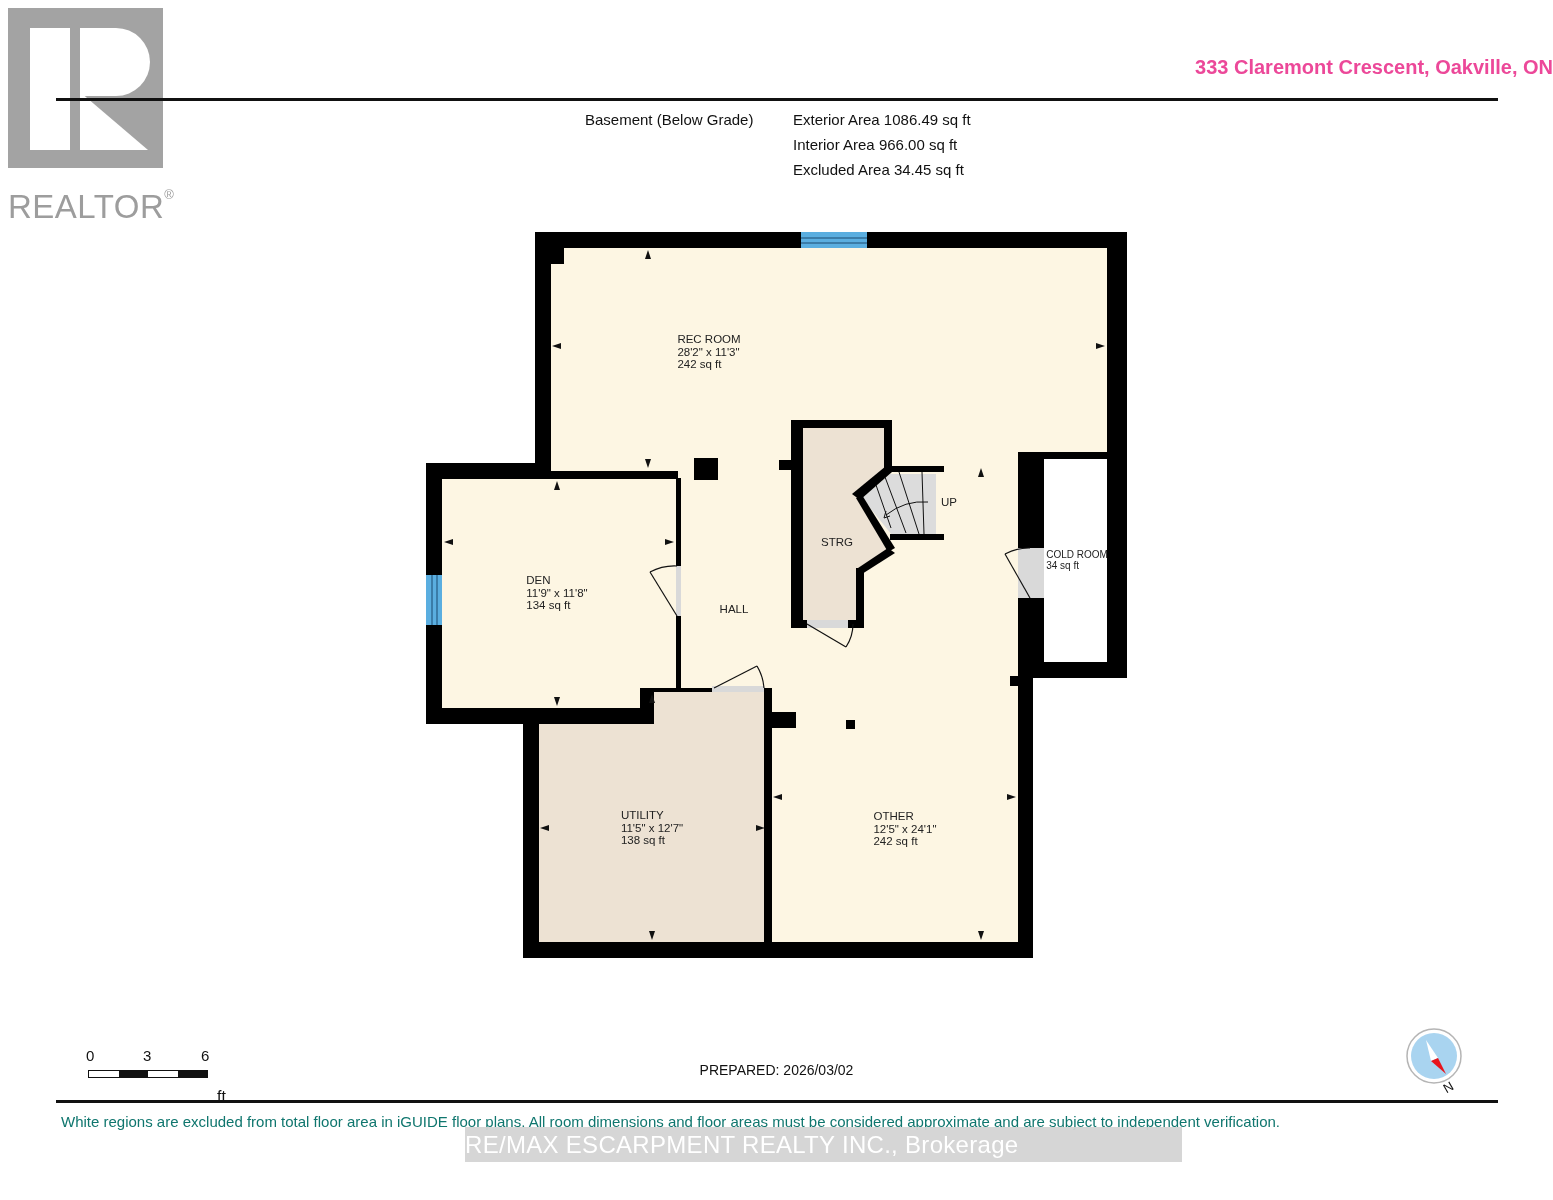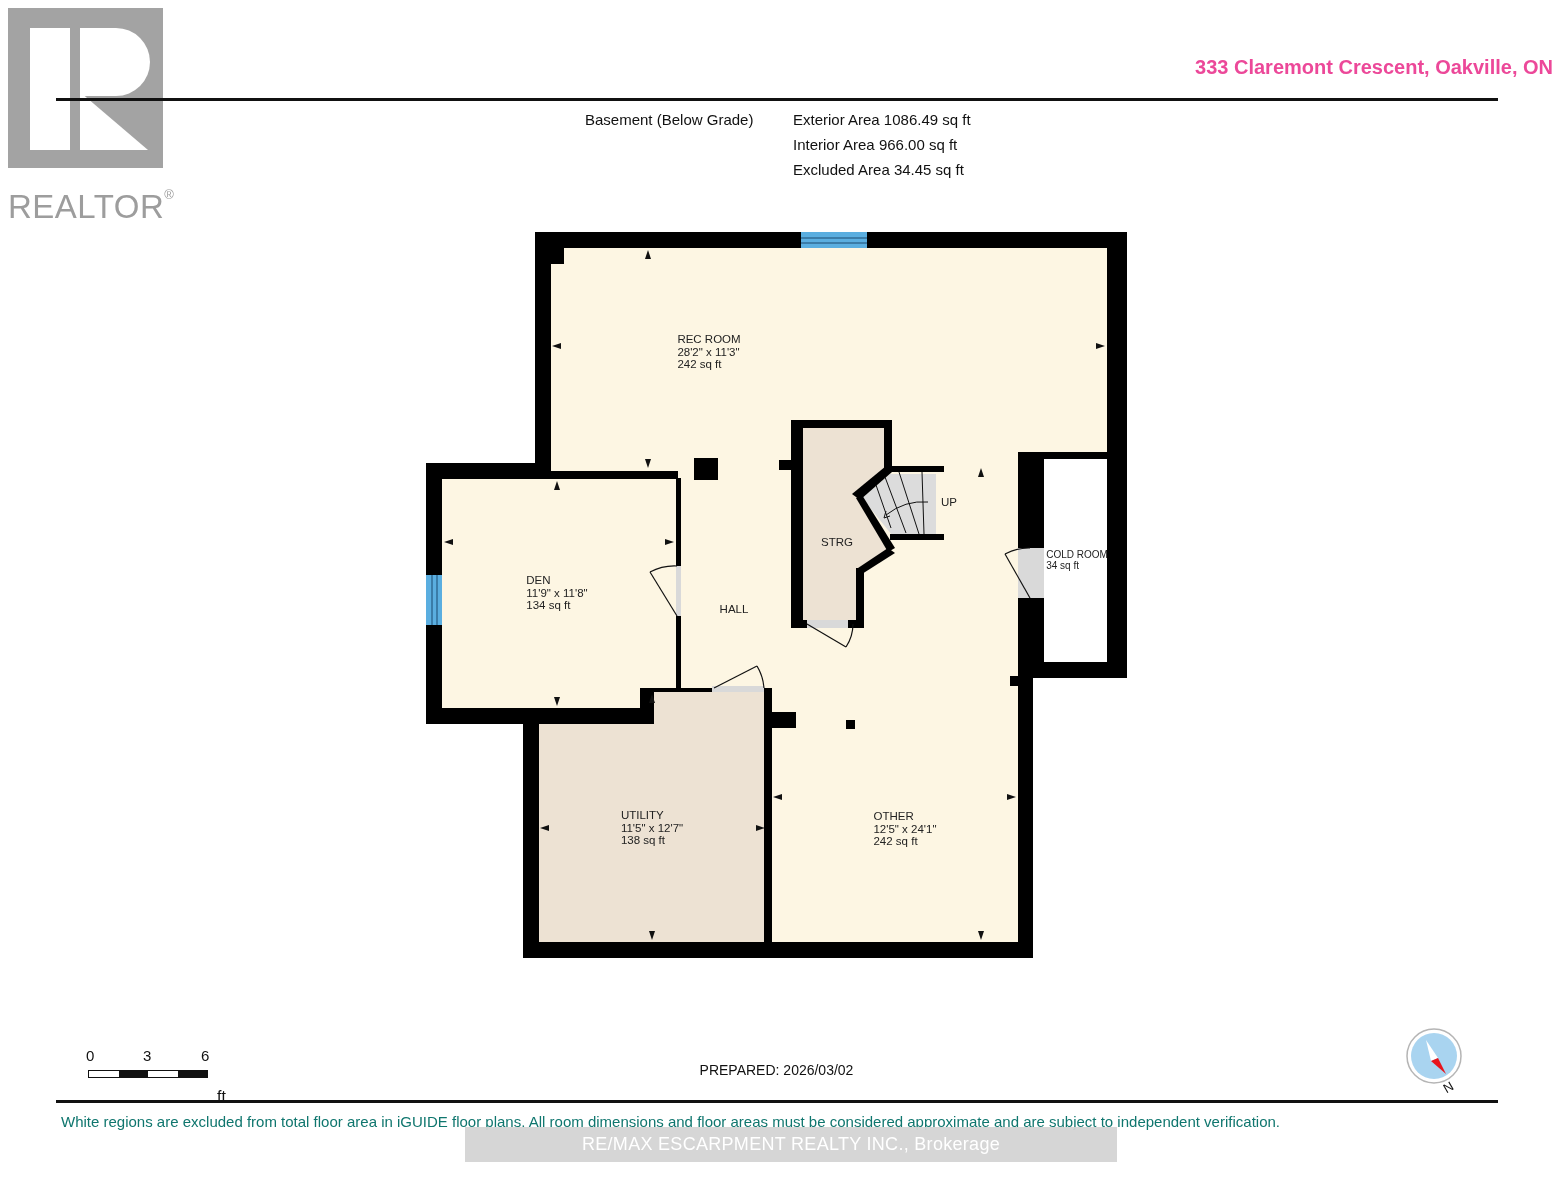--- a/index.html
+++ b/index.html
@@ -22,21 +22,21 @@
   .scale { position: absolute; left: 86px; top: 1047px; }
   .scale-num { position: absolute; top: 0; font-size: 15px; }
   .scale-bar { position: absolute; top: 23px; left: 2px; width: 118px; height: 6px; border: 1px solid #111; display: flex; }
   .scale-bar span { flex: 1; }
   .scale-bar span.b { background: #111; }
   .scale-unit { position: absolute; left: 131px; top: 17px; font-size: 16px; margin-top: 24px; }
   .prepared { position: absolute; left: 0; width: 1553px; text-align: center; top: 1062px; font-size: 14px; }
   .prepared span { position: relative; left: 0px; }
   .compass { position: absolute; left: 1404px; top: 1028px; width: 60px; height: 70px; }
   .disclaimer { position: absolute; left: 61px; top: 1113px; font-size: 15px; color: #0f766e; white-space: nowrap; }
-  .brokerage { position: absolute; left: 465px; top: 1127px; width: 652px; height: 35px; background: #d4d4d4; color: #fff; font-size: 18px; line-height: 35px; text-align: center; letter-spacing: 0.3px; opacity: 0.95; white-space: nowrap; overflow: hidden; }
+  .brokerage { position: absolute; left: 465px; top: 1127px; width: 717px; height: 35px; background: #d4d4d4; color: #fff; font-size: 24px; line-height: 35px; letter-spacing: 0.3px; opacity: 0.95; white-space: nowrap; overflow: hidden; }
 </style>
 </head>
 <body>
 
 <div class="logo">
   <svg class="logo-mark" viewBox="0 0 155 160">
     <rect x="0" y="0" width="155" height="160" fill="#a3a3a3"></rect>
     <rect x="22" y="20" width="40" height="122" fill="#fff"></rect>
     <path d="M72 20 H108 A34 34 0 0 1 108 88 H72 Z" fill="#fff"></path>
     <path d="M72 84 L72 142 L140 142 Z" fill="#fff"></path>

